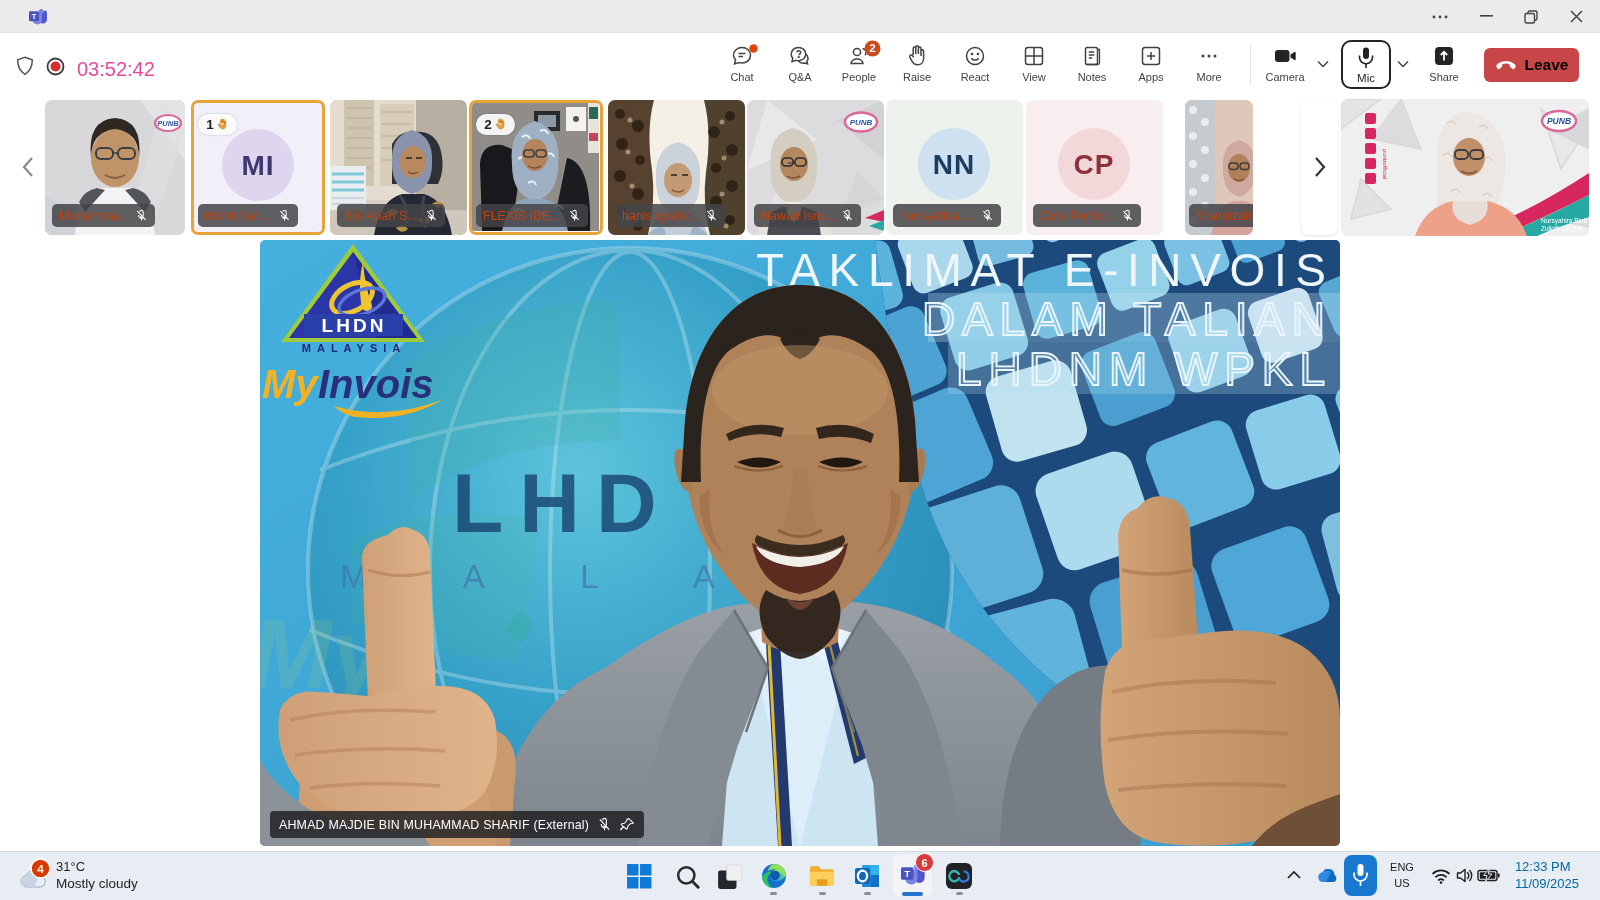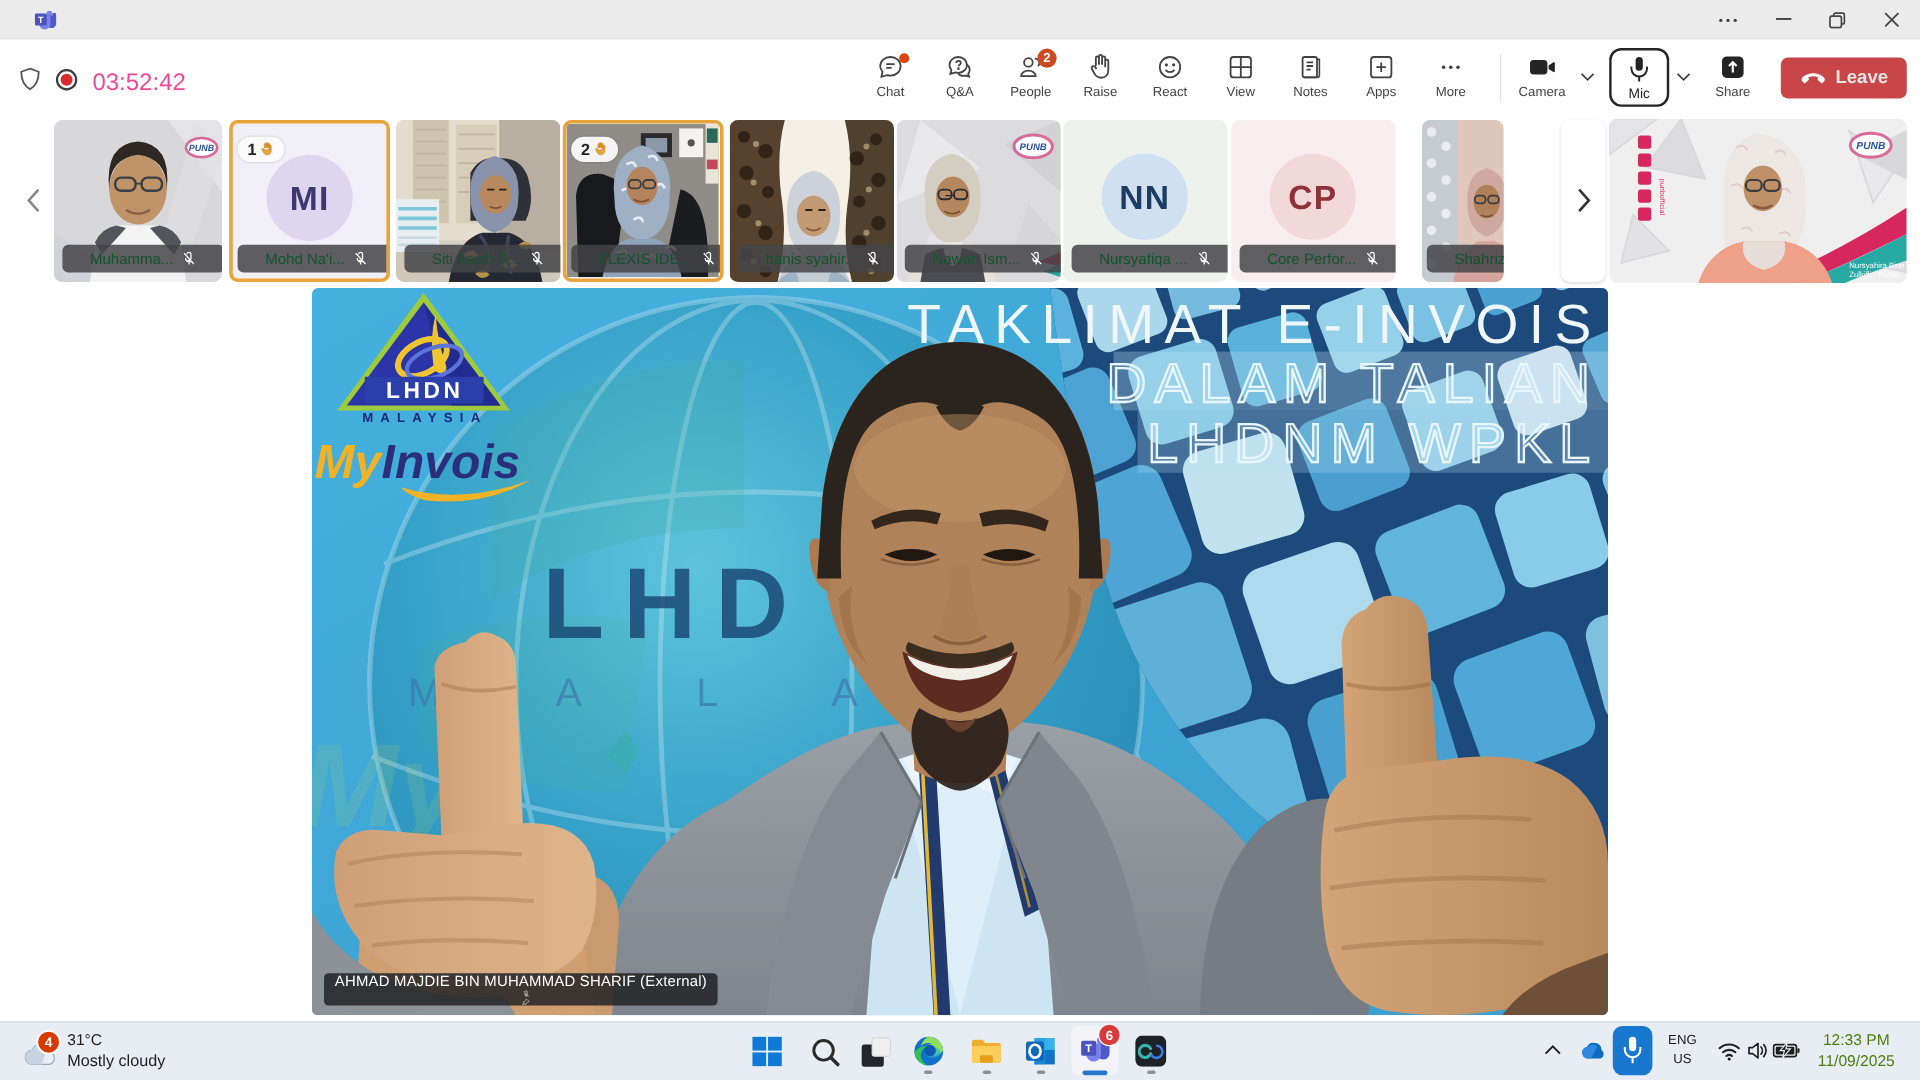--- a/index.html
+++ b/index.html
@@ -17,34 +17,34 @@
   
   #toolbar { position:absolute; left:0; top:33px; width:1600px; height:64px;
     background:#ffffff; }
   .tbtn { position:absolute; top:11px; width:58px; height:50px; text-align:center; color:#424242; }
   .tbtn svg { display:block; margin:0 auto; }
   .tbtn .lbl { font-size:11px; margin-top:3px; color:#424242; }
 
   
   .tile { position:absolute; top:100px; height:135px; border-radius:7px; overflow:hidden; }
   .nametag { position:absolute; left:7px; bottom:8px; height:23px;
-    background:rgba(68,68,72,0.85); border-radius:5px; color:#14532d;
-    font-size:12.5px; display:flex; align-items:center; padding:0 23px; white-space:nowrap; }
+    background:rgba(68,68,72,0.85); border-radius:5px; color:#c2410c;
+    font-size:12.5px; display:flex; align-items:center; padding:0 7px; white-space:nowrap; }
   .nametag svg { margin-left:7px; flex:none; }
   .handbadge { position:absolute; left:4px; top:11px; width:39px; height:21px;
     background:rgba(250,250,250,0.95); border-radius:11px; display:flex;
     align-items:center; justify-content:center; font-size:13.5px; font-weight:bold;
     color:#222; box-shadow:0 0 2px rgba(0,0,0,.25); }
 
   
   #stage { position:absolute; left:260px; top:240px; width:1080px; height:606px;
     border-radius:5px; overflow:hidden; }
   #stagetag { position:absolute; left:270px; top:811px; height:27px;
     background:rgba(34,34,36,0.85); border-radius:4px; color:#fff; font-size:12.4px;
-    display:flex; align-items:center; padding:0 9px; letter-spacing:0.2px;flex-direction:column; }
+    display:flex; align-items:center; padding:0 9px; letter-spacing:0.2px; }
 
   
   #taskbar { position:absolute; left:0; top:851px; width:1600px; height:49px;
     background:#e8edf3; border-top:1px solid #d5dae0; }
   .tkicon { position:absolute; top:857px; width:26px; height:26px; }
 </style>
 </head>
 <body>
 <div id="page">
 
@@ -198,21 +198,21 @@
       </svg>
 
     <div class="tbtn" style="left:1415px">
       <svg width="24" height="24" viewBox="0 0 24 24">
         <rect x="3" y="3" width="18" height="18" rx="4" fill="#242424"></rect>
         <path d="M12 16.5V8M8.8 11l3.2-3.2 3.2 3.2" fill="none" stroke="#fff" stroke-width="1.8"></path>
       </svg>
       <div class="lbl">Share</div>
     </div>
 
-    <div class="abs" style="left:1484px;top:15px;width:105px;height:34px;background:#c84648;border-radius:6px;color:#e5e5e5;display:flex;align-items:center;justify-content:center">
+    <div class="abs" style="left:1484px;top:15px;width:95px;height:34px;background:#c84648;border-radius:6px;color:#000000;display:flex;align-items:center;justify-content:center">
       <svg width="22" height="10" viewBox="0 0 22 10">
           <path d="M2.3 8.2C1 7 1 5.2 2.4 4.1a13.6 13.6 0 0 1 17.2 0c1.4 1.1 1.4 2.9.1 4.1l-1.5 1.3-3.5-2.9.2-2.2a9.6 9.6 0 0 0-7.8 0l.2 2.2-3.5 2.9z" fill="#fff"></path>
         </svg>
       <span style="font-size:15.5px;font-weight:bold;margin-left:8px">Leave</span>
     </div>
   </div>
 
   <div id="strip">
 
     <svg class="abs" style="left:20px;top:156px" width="16" height="22" viewBox="0 0 16 22">
@@ -877,16 +877,16 @@
       <path d="M1.5 6h3L9 2.5v12L4.5 11h-3z" fill="none" stroke="#1f1f1f" stroke-width="1.4" stroke-linejoin="round"></path>
       <path d="M11.5 5.5a4.5 4.5 0 0 1 0 6M13.8 3.5a7.5 7.5 0 0 1 0 10" fill="none" stroke="#1f1f1f" stroke-width="1.4" stroke-linecap="round"></path>
     </svg>
 
     <svg class="abs" style="left:1477px;top:16px" width="23" height="15" viewBox="0 0 23 15">
       <rect x="1" y="2.5" width="19" height="10" rx="2" fill="none" stroke="#1f1f1f" stroke-width="1.4"></rect>
       <rect x="20.8" y="5.5" width="1.8" height="4" rx="0.8" fill="#1f1f1f"></rect>
       <rect x="2.8" y="4.3" width="15.5" height="6.4" rx="1" fill="#1f1f1f"></rect>
       <path d="M12.5 0.5L6.5 7.5h3.5l-1.5 6 6.5-7.5H11.2z" fill="#1f1f1f" stroke="#e8edf3" stroke-width="1"></path>
     </svg>
-    <div class="abs" style="right:21px;top:7px;font-size:13px;color:#4d7c0f;text-align:center;line-height:16.5px">12:33 PM<br>11/09/2025</div>
+    <div class="abs" style="right:21px;top:7px;font-size:13px;color:#0369a1;text-align:left;line-height:16.5px">12:33 PM<br>11/09/2025</div>
   </div>
 
 </div>
 
 </body></html>

